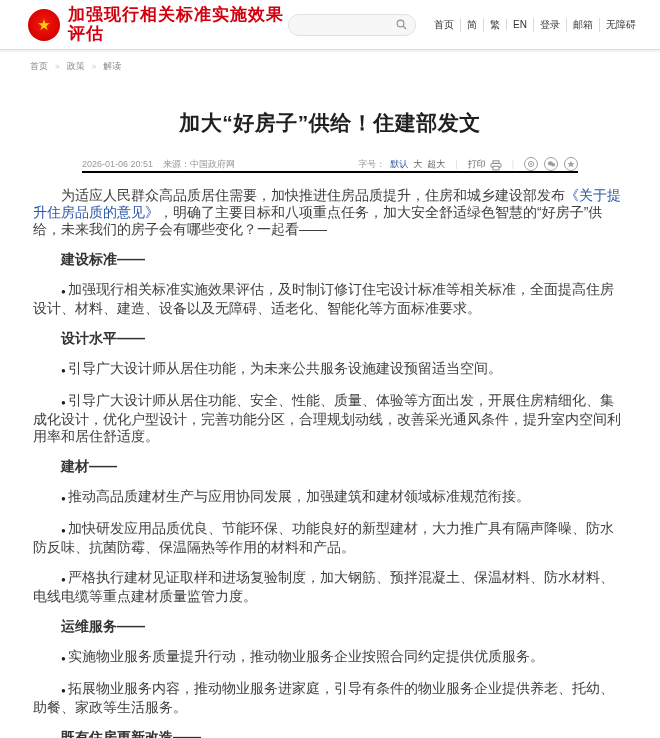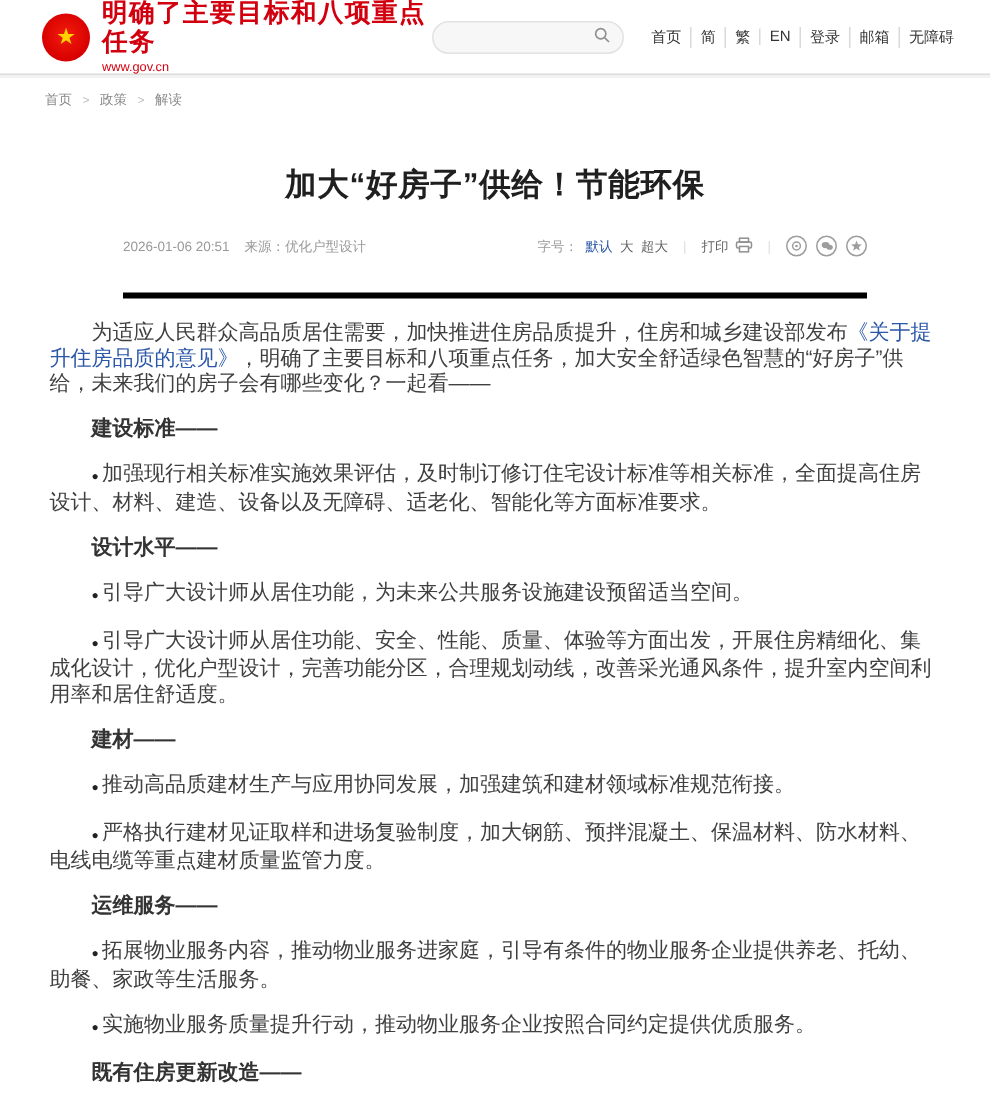--- a/index.html
+++ b/index.html
@@ -21,46 +21,45 @@
   .top-nav { display:flex; align-items:center; font-size:10px; color:#333; white-space:nowrap; }
   .top-nav a { color:#333; text-decoration:none; padding:0 6px; }
   .top-nav a + a { border-left:1px solid #d9d9d9; }
   
   .breadcrumb { padding:10px 0 4px 30px; font-size:9px; color:#8a8a8a; display:flex; align-items:center; }
   .breadcrumb a { color:#8a8a8a; text-decoration:none; }
   .breadcrumb .crumb + .crumb::before { content:"\003E"; color:#bbb; margin:0 7px; font-size:8px; }
   
   .article { padding:18px 33px 0 33px; }
   .article-title { text-align:center; font-size:21px; font-weight:bold; color:#1f1f1f; letter-spacing:0.5px; margin:14px 0 20px; }
-  .meta-row { width:496px; margin:0 auto; display:flex; align-items:center; font-size:9px; color:#999; padding-bottom:24px; border-bottom:4px solid #000000; }
+  .meta-row { width:496px; margin:0 auto; display:flex; align-items:center; font-size:9px; color:#999; padding-bottom:0; border-bottom:2px solid #000000; }
   .meta-left { display:flex; align-items:center; gap:10px; }
   .meta-right { margin-left:auto; display:flex; align-items:center; gap:7px; }
   .fontsize-group { display:flex; align-items:flex-end; gap:5px; }
   .fs-default { color:#2b57a7; cursor:pointer; }
   .fs-opt { color:#666; cursor:pointer; }
   .meta-divider { color:#ddd; margin:0 3px; }
-  .print-btn { display:flex; align-items:flex-start; gap:4px; color:#666; cursor:pointer; }
+  .print-btn { display:flex; align-items:flex-end; gap:4px; color:#666; cursor:pointer; }
   .share-icons { display:flex; align-items:center; gap:6px; }
   .share-circle { width:14px; height:14px; border-radius:50%; border:1.3px solid #9d9d9d; display:flex; align-items:center; justify-content:center; cursor:pointer; }
   
   .article-body { padding-top:14px; font-size:14px; line-height:17px; color:#404040; }
   .article-body p { text-indent:2em; margin-bottom:13px; }
   .sec-heading { font-weight:bold; color:#333; }
   .bullet::before { content:"\25CF\00A0"; font-size:8px; color:#222; }
   .doc-link { color:#2b57a7; text-decoration:none; }
 </style>
 </head>
 <body>
 
 <header class="site-header">
   <div class="logo-wrap">
     <span class="emblem">★</span>
     <span>
-      <div class="site-name">明确了主要目标和八项重点任务</div>
-      <div class="site-url">www.gov.cn</div>
+      <div class="site-name">加强现行相关标准实施效果评估</div>
     </span>
   </div>
   <div class="header-right">
     <div class="search-box">
       <input class="search-input" placeholder="" style="">
       <span class="mag">
         <svg width="11" height="11" viewBox="0 0 11 11">
             <circle cx="4.5" cy="4.5" r="3.4" fill="none" stroke="#8f8f8f" stroke-width="1.1"></circle>
             <line x1="7.2" y1="7.2" x2="10" y2="10" stroke="#8f8f8f" stroke-width="1.1"></line>
           </svg>
@@ -78,27 +77,27 @@
   </div>
 </header>
 
 <div class="breadcrumb">
   <a href="#" class="crumb">首页</a>
   <a href="#" class="crumb">政策</a>
   <a href="#" class="crumb">解读</a>
 </div>
 
 <main class="article">
-  <h1 class="article-title">加大“好房子”供给！节能环保</h1>
+  <h1 class="article-title">加大“好房子”供给！住建部发文</h1>
 
   <div class="meta-row">
     <div class="meta-left">
       <span>2026-01-06 20:51</span>
       <span>
-        <span>来源：</span><span>优化户型设计</span>
+        <span>来源：</span><span>中国政府网</span>
       </span>
     </div>
     <div class="meta-right">
       <span class="fontsize-group">
         <span>字号：</span>
         <span class="fs-default">默认</span>
         <span class="fs-opt">大</span>
         <span class="fs-opt">超大</span>
       </span>
       <span class="meta-divider">|</span>
@@ -136,20 +135,21 @@
   <div class="article-body">
     <p><span>为适应人民群众高品质居住需要，加快推进住房品质提升，住房和城乡建设部发布</span><a href="#" class="doc-link">《关于提升住房品质的意见》</a><span>，明确了主要目标和八项重点任务，加大安全舒适绿色智慧的“好房子”供给，未来我们的房子会有哪些变化？一起看——</span></p>
 
     <p class="sec-heading">建设标准——</p>
     <p class="bullet">加强现行相关标准实施效果评估，及时制订修订住宅设计标准等相关标准，全面提高住房设计、材料、建造、设备以及无障碍、适老化、智能化等方面标准要求。</p>
     <p class="sec-heading">设计水平——</p>
     <p class="bullet">引导广大设计师从居住功能，为未来公共服务设施建设预留适当空间。</p>
     <p class="bullet">引导广大设计师从居住功能、安全、性能、质量、体验等方面出发，开展住房精细化、集成化设计，优化户型设计，完善功能分区，合理规划动线，改善采光通风条件，提升室内空间利用率和居住舒适度。</p>
     <p class="sec-heading">建材——</p>
     <p class="bullet">推动高品质建材生产与应用协同发展，加强建筑和建材领域标准规范衔接。</p>
+    <p class="bullet">加快研发应用品质优良、节能环保、功能良好的新型建材，大力推广具有隔声降噪、防水防反味、抗菌防霉、保温隔热等作用的材料和产品。</p>
     <p class="bullet">严格执行建材见证取样和进场复验制度，加大钢筋、预拌混凝土、保温材料、防水材料、电线电缆等重点建材质量监管力度。</p>
     <p class="sec-heading">运维服务——</p>
+    <p class="bullet">实施物业服务质量提升行动，推动物业服务企业按照合同约定提供优质服务。</p>
     <p class="bullet">拓展物业服务内容，推动物业服务进家庭，引导有条件的物业服务企业提供养老、托幼、助餐、家政等生活服务。</p>
-    <p class="bullet">实施物业服务质量提升行动，推动物业服务企业按照合同约定提供优质服务。</p>
     <p class="sec-heading">既有住房更新改造——</p>
 
   </div>
 </main>
 
 </body></html>

